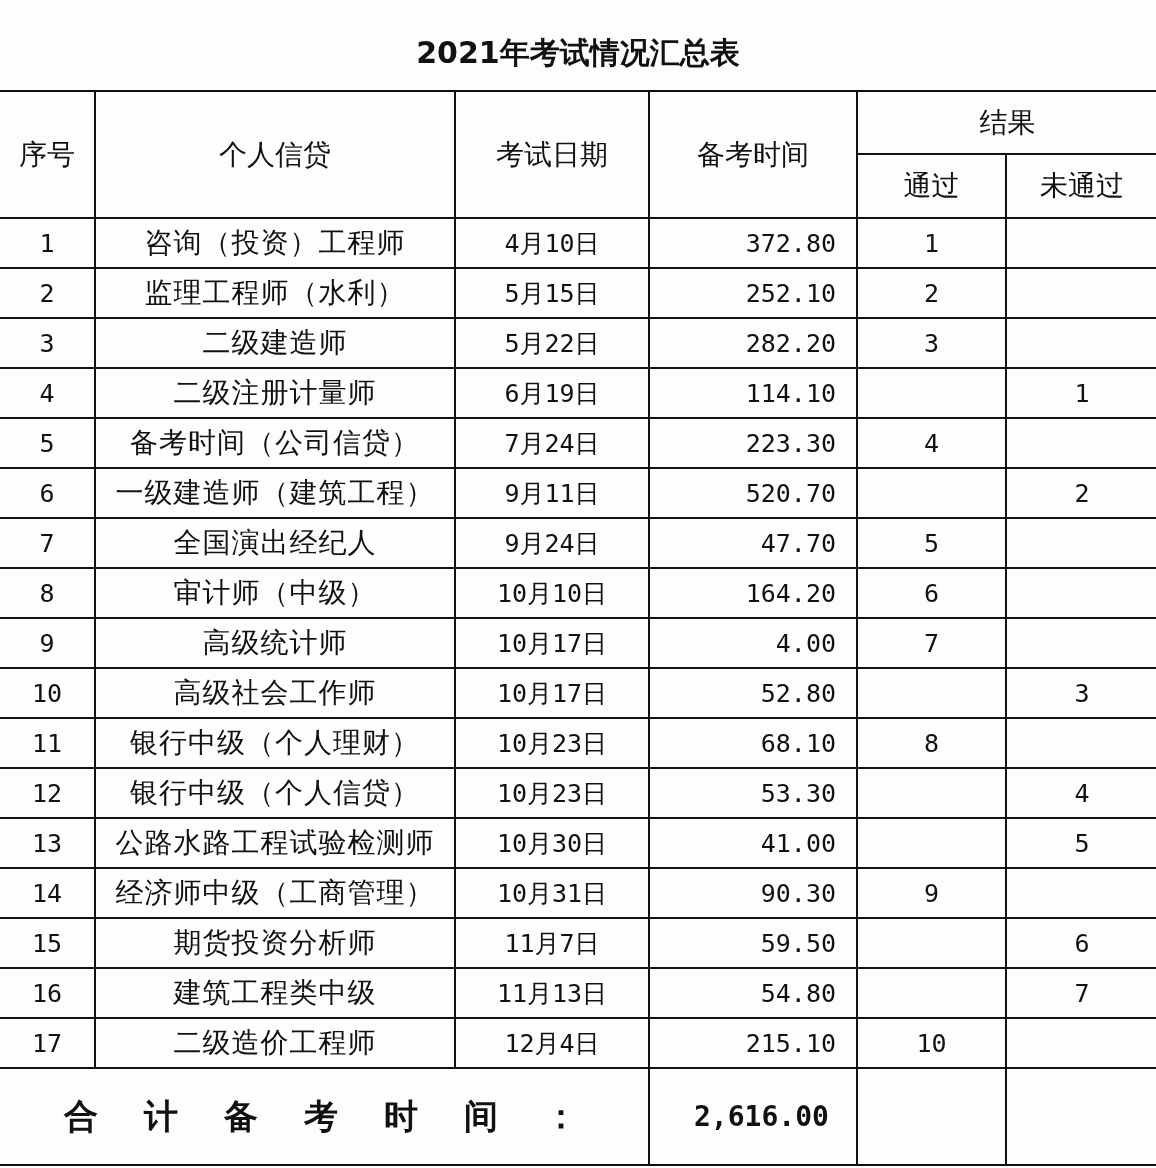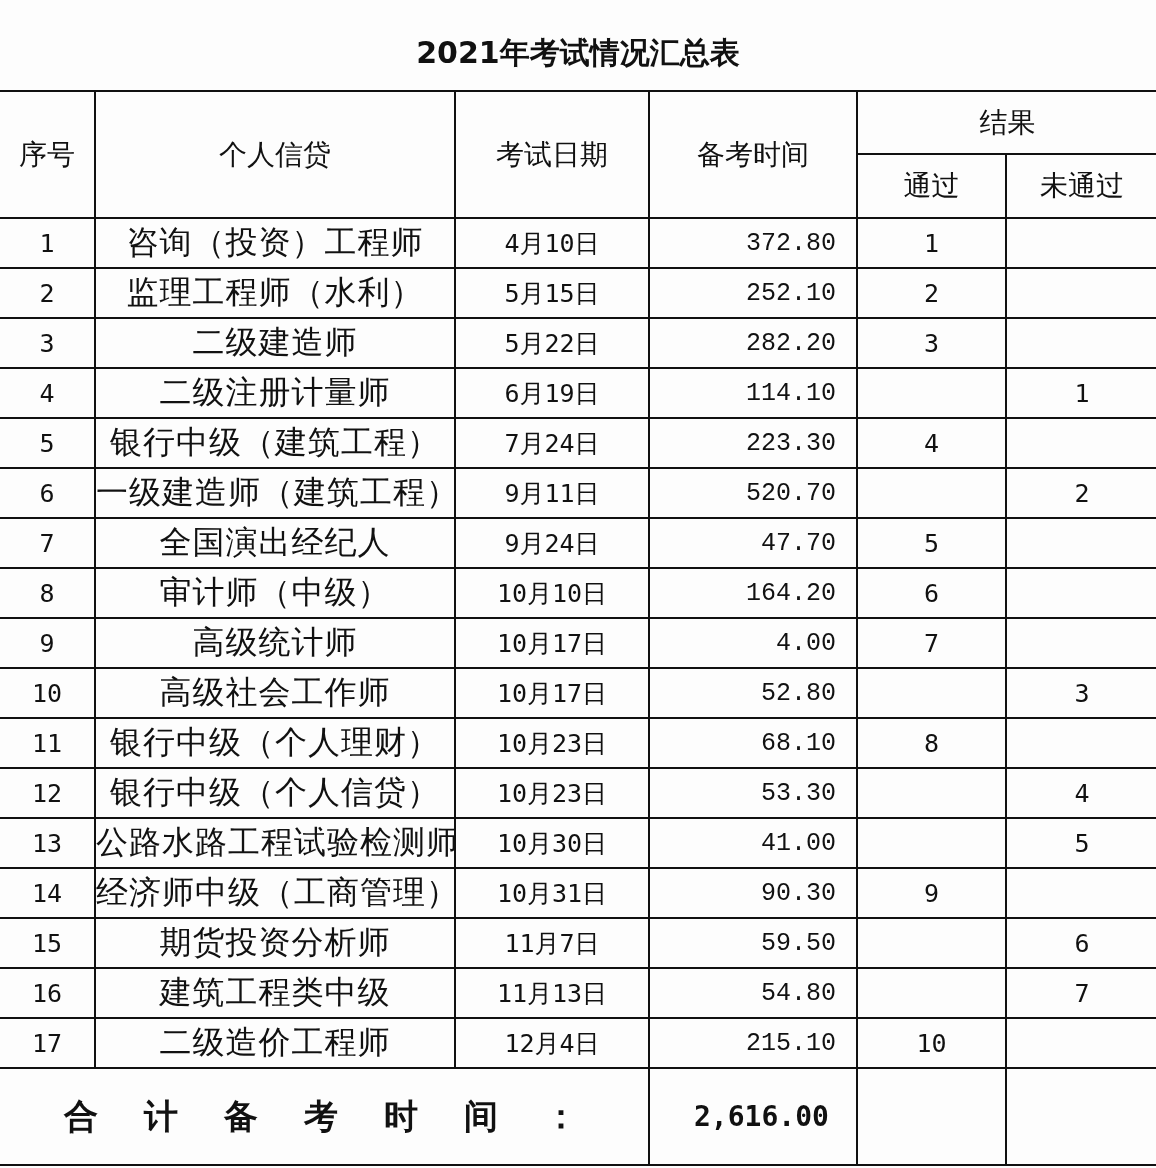--- a/index.html
+++ b/index.html
@@ -7,30 +7,30 @@
            font-family: "DejaVu Sans", "Liberation Sans", sans-serif; color: #111; }
     .title { position: absolute; left: 0; top: 0; width: 1156px; height: 107px;
              display: flex; align-items: center; justify-content: center;
              font-size: 30px; font-weight: bold; letter-spacing: 0px; }
     table { position: absolute; left: -2px; top: 90px; border-collapse: collapse;
             table-layout: fixed; width: 1159px; }
     td, th { border: 2px solid #111; padding: 0; text-align: center; vertical-align: middle;
              font-weight: normal; font-size: 27px; overflow: hidden; white-space: nowrap; }
     th { font-size: 28px; }
     .mono { font-family: "DejaVu Sans Mono", "Liberation Mono", monospace; font-size: 25px; }
-    .num { text-align: right; padding-right: 20px; font-family: Liberation Mono, monospace; }
+    .num { text-align: right; padding-right: 20px; }
     .date { text-align: center; }
     tr.hdr1 th { height: 61px; }
     tr.hdr2 th { height: 62px; }
     tr.row td { height: 48px; }
     tr.total td { height: 95px; }
     .total-label { font-size: 34px; font-weight: bold; letter-spacing: 46px; text-align: center;
                    padding-left: 40px; margin-left: 24px; }
     .total-value { font-size: 28px; font-weight: bold; text-align: right; padding-right: 50px; padding-left: 44px; }
-    .name { font-size: 32px; letter-spacing: 1px; }
+    .name { font-size: 28px; letter-spacing: 1px; }
   </style>
 </head>
 <body>
 
 <div class="title">2021年考试情况汇总表</div>
 
 <table>
   <colgroup>
     <col style="width:96px">
     <col style="width:360px">
@@ -80,21 +80,21 @@
     <tr class="row">
       <td class="mono">4</td>
       <td class="name">二级注册计量师</td>
       <td class="mono date">6月19日</td>
       <td class="mono num">114.10</td>
       <td class="mono"></td>
       <td class="mono">1</td>
     </tr>
     <tr class="row">
       <td class="mono">5</td>
-      <td class="name">银行中级（建筑工程）</td>
+      <td class="name">备考时间（公司信贷）</td>
       <td class="mono date">7月24日</td>
       <td class="mono num">223.30</td>
       <td class="mono">4</td>
       <td class="mono"></td>
     </tr>
     <tr class="row">
       <td class="mono">6</td>
       <td class="name">一级建造师（建筑工程）</td>
       <td class="mono date">9月11日</td>
       <td class="mono num">520.70</td>

